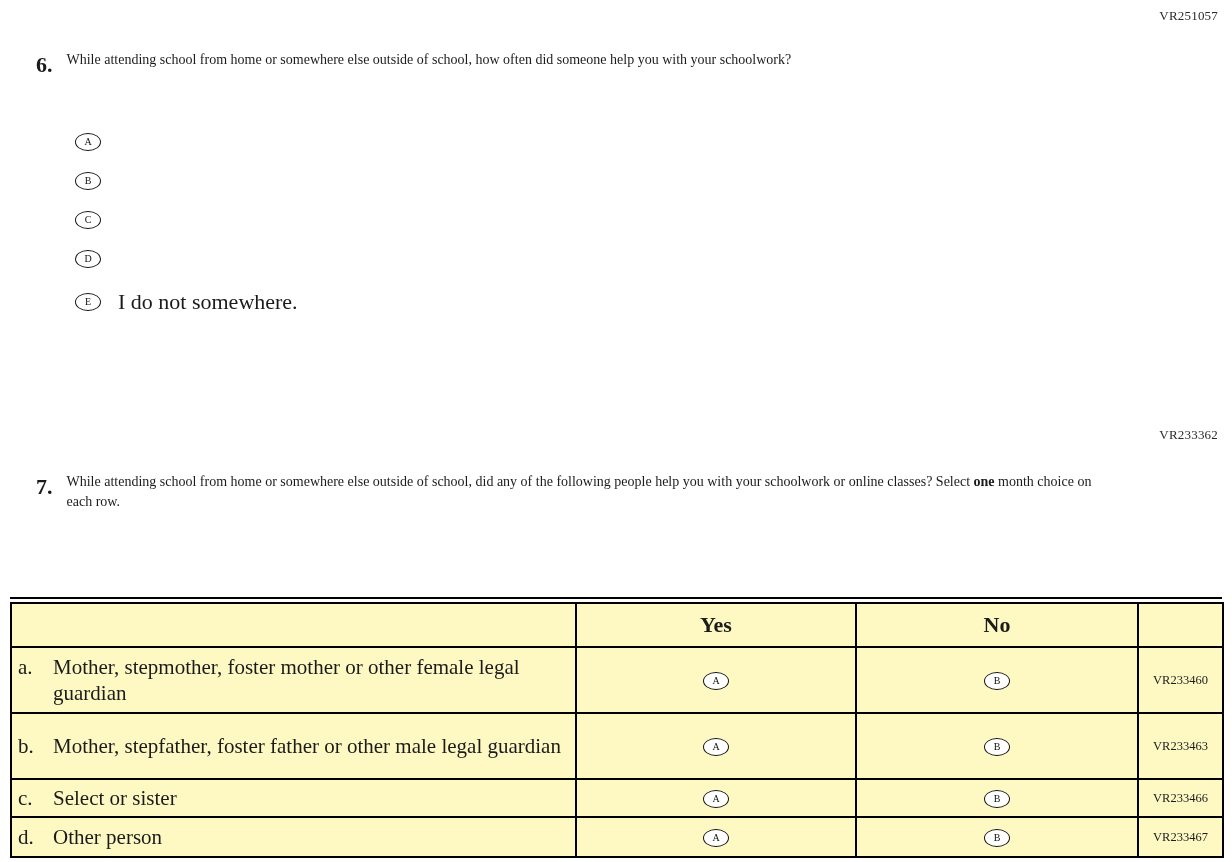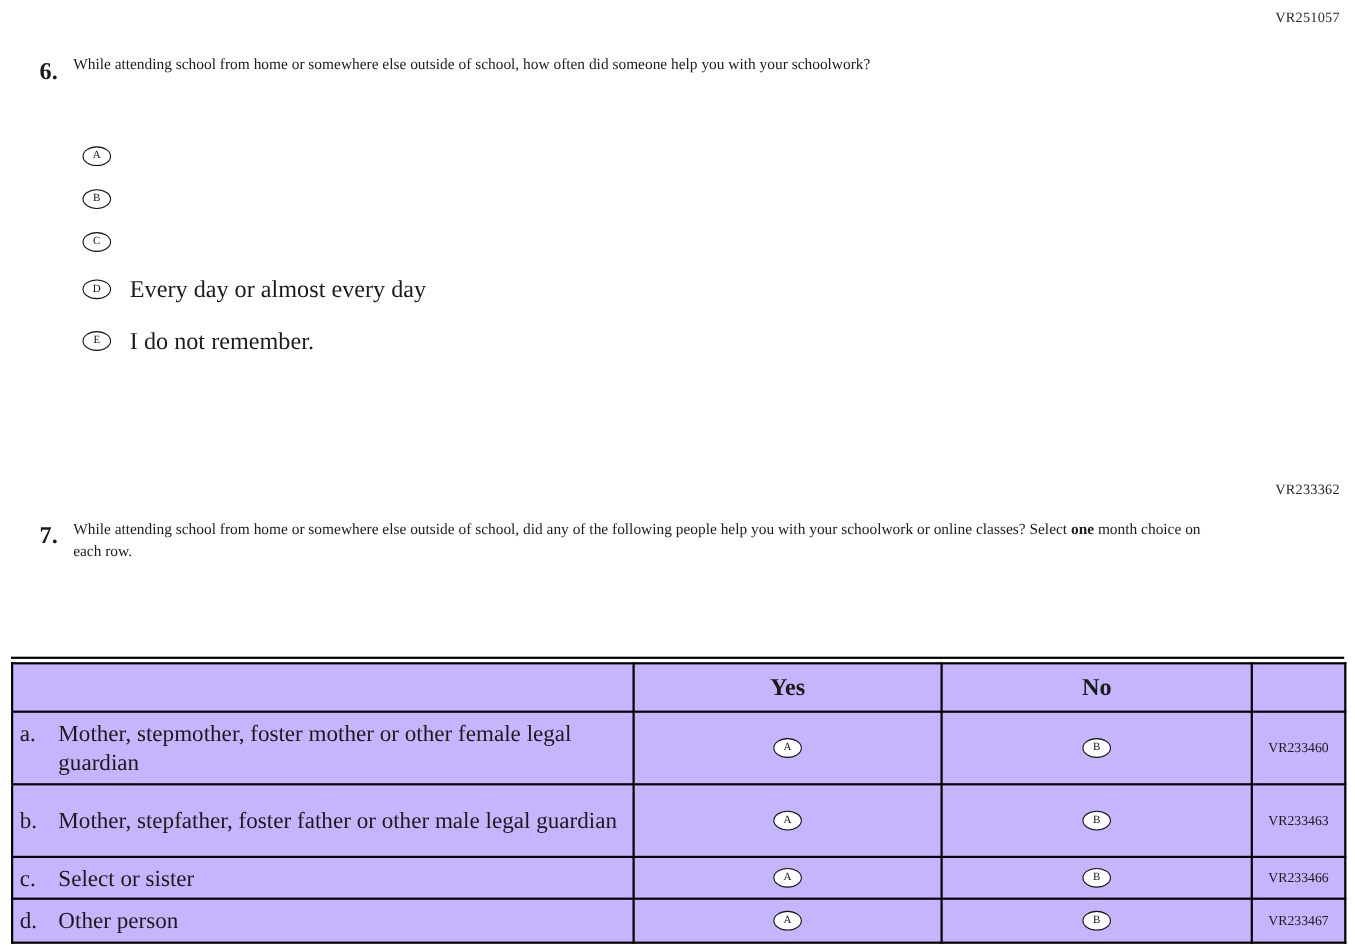--- a/index.html
+++ b/index.html
@@ -7,21 +7,21 @@
   .page {
     position:relative;
     width:1232px; height:862px;
     background:#ffffff;
     color:#1b1b1b;
     font-family:"Liberation Serif", serif;
     overflow:hidden;
   }
   .code { position:absolute; font-size:13px; color:#2a2a2a; letter-spacing:.2px; }
   .code-top { top:8px; right:14px; }
-  .code-mid { top:437px; right:14px; }
+  .code-mid { top:427px; right:14px; }
 
   .question { position:absolute; left:36px; display:flex; gap:14px; }
   .q6 { top:50px; width:1062px; }
   .q7 { top:472px; width:1078px; }
   .q-num { font-weight:bold; font-size:22px; line-height:1.4; flex:0 0 auto; }
   .q-text { font-size:14px; line-height:1.42; }
 
   .options { position:absolute; left:75px; top:133px; }
   .option { display:flex; align-items:center; margin-bottom:21px; cursor:default; }
   .option-label { font-size:22px; margin-left:17px; line-height:1.18; }
@@ -34,21 +34,21 @@
     vertical-align:middle;
   }
   .bubble .bl { font-size:10px; line-height:1; font-family:"Liberation Serif", serif; color:#111; }
 
   .table-wrap {
     position:absolute; left:10px; top:597px; width:1212px;
     border-top:2px solid #000;
     padding-top:3px;
   }
   table { width:100%; border-collapse:collapse; table-layout:fixed; }
-  th, td { border:2px solid #000; background:#c4b5fd; }
+  th, td { border:2px solid #000; background:#fef9c3; }
   th { height:44px; font-size:22px; font-weight:bold; text-align:center; font-family:"Liberation Serif", serif; }
   tr.tall td { height:66px; }
   tr.short-c td { height:34px; }
   tr.short-d td { height:40px; }
   td.row-label-cell { padding:5px 8px 5px 6px; font-size:21px; vertical-align:middle; }
   .row-flex { display:flex; gap:9px; line-height:1.25; }
   .row-letter { flex:0 0 26px; }
   td.bubble-cell { text-align:center; vertical-align:middle; }
   td.code-cell { font-size:12.5px; text-align:center; padding:0 2px; vertical-align:middle;margin-top:32px; }
 </style>
@@ -77,27 +77,26 @@
     </div>
     <div class="option">
       <span class="bubble">
           <span class="bl">C</span>
         </span>
     </div>
     <div class="option">
       <span class="bubble">
           <span class="bl">D</span>
         </span>
-      <span class="option-label">Every day or almost every day</span>
     </div>
     <div class="option">
       <span class="bubble">
           <span class="bl">E</span>
         </span>
-      <span class="option-label">I do not remember.</span>
+      <span class="option-label">I do not somewhere.</span>
     </div>
   </div>
 
   <div class="code code-mid">VR233362</div>
 
   <div class="question q7">
     <span class="q-num">7.</span>
     <p class="q-text"><span>While attending school from home or somewhere else outside of school, did any of the following people help you with your schoolwork or online classes? Select </span><b>one</b><span> month choice on each row.</span></p>
   </div>
 

